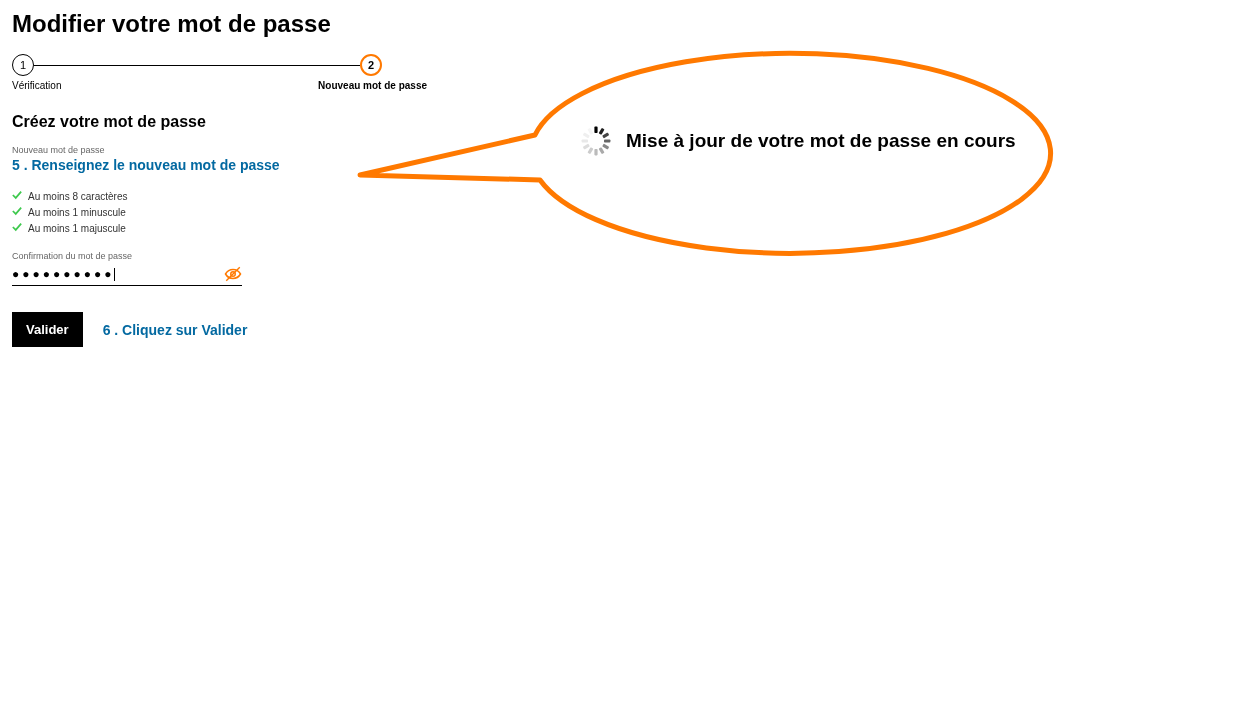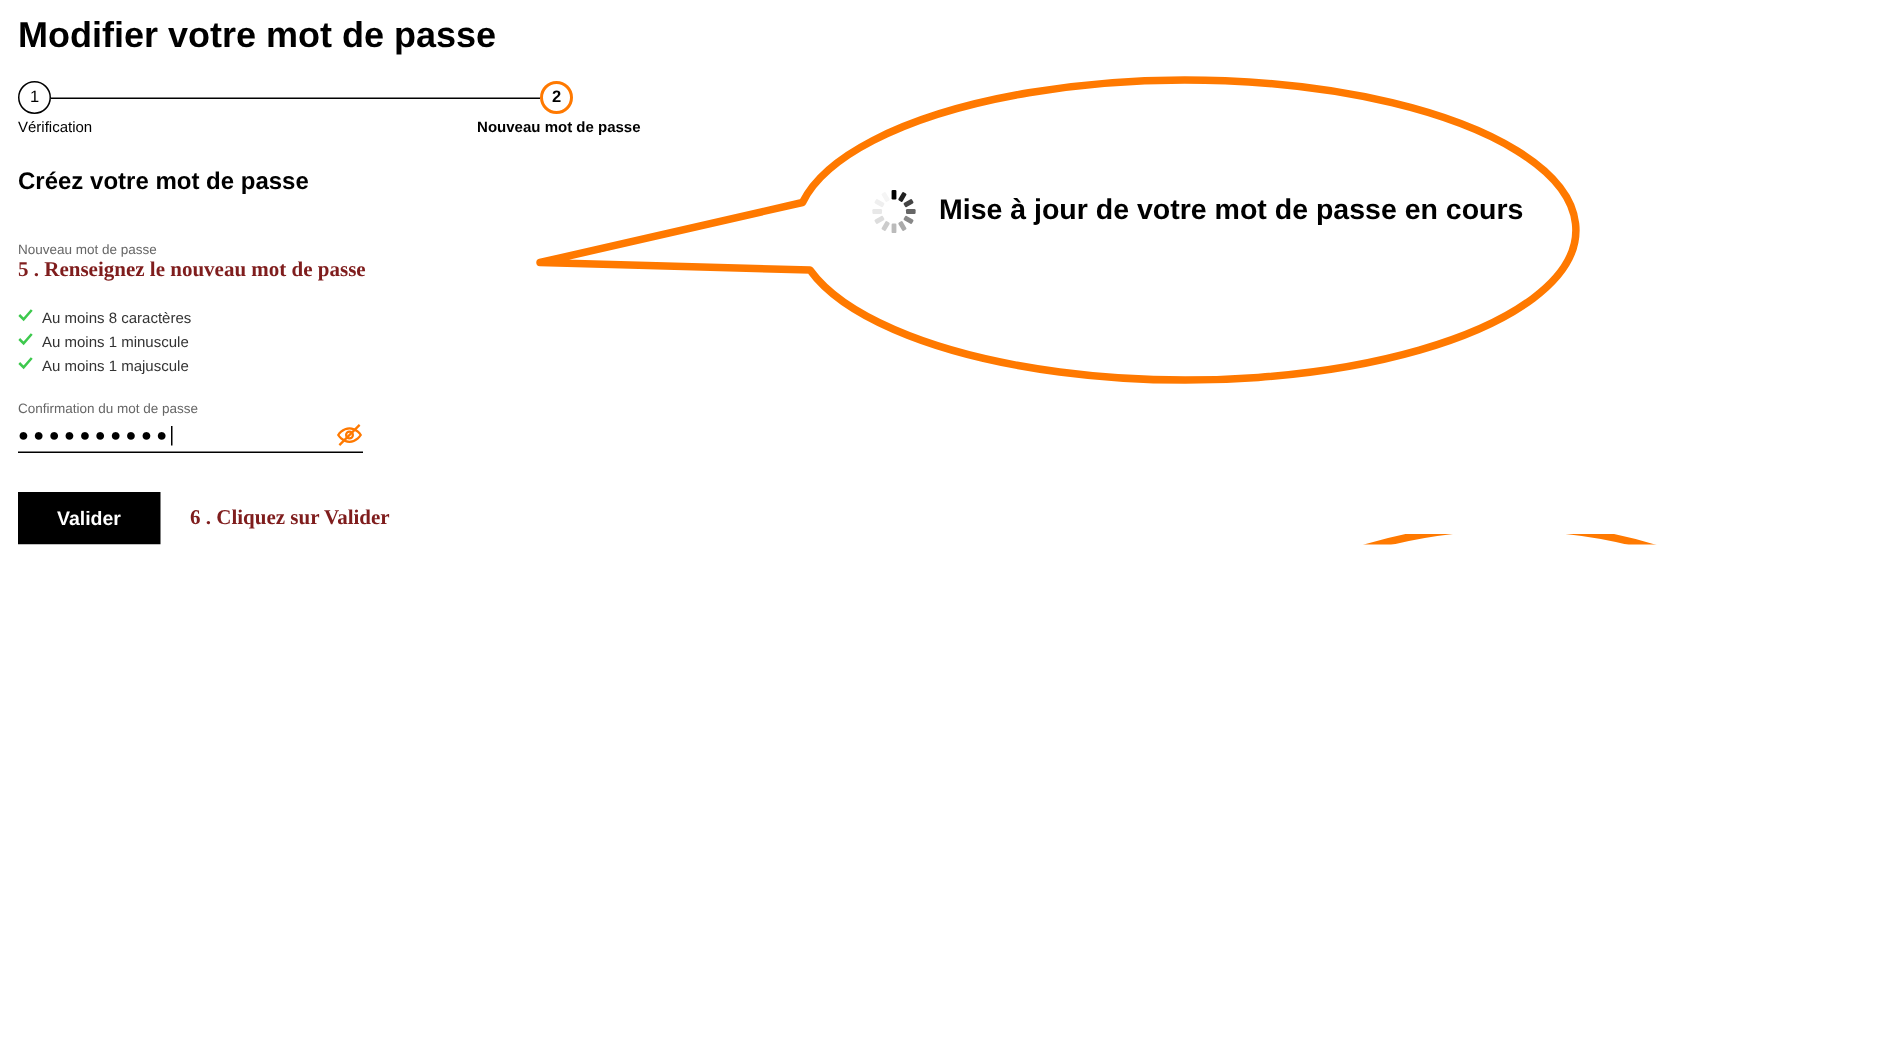--- a/index.html
+++ b/index.html
@@ -24,41 +24,41 @@
     display: flex; align-items: center; justify-content: center;
     font-size: 11px; background: #fff;
   }
   .step-circle.done { border: 1px solid #000; }
   .step-circle.active { border: 2px solid #ff7900; font-weight: 700; }
   .step-line { flex: 1; height: 1px; background: #000; }
   .step-labels { display: flex; width: 470px; font-size: 10px; margin-bottom: 22px; }
   .step-labels .lbl1 { width: 50%; }
   .step-labels .lbl2 { width: 50%; text-align: right; padding-right: 55px; font-weight: 700; }
 
-  .section-head { font-size: 16px; font-weight: 700; margin: 0 0 30px 0; }
+  .section-head { font-size: 16px; font-weight: 700; margin: 0 0 14px 0; }
   .field-label { font-size: 9px; color: #666; margin-bottom: 2px; }
-  .instr { color: #7f1d1d; font-weight: 700; font-size: 14px; height: 22px; font-family: Liberation Serif, serif; }
+  .instr { color: #0369a1; font-weight: 700; font-size: 14px; height: 22px; }
 
   .rules { margin: 10px 0 14px 0; }
   .rule { font-size: 10px; color: #333; display: flex; align-items: center; gap: 6px; line-height: 16px; }
   .rule svg { width: 10px; height: 10px; }
 
   .confirm-field {
     width: 230px; border-bottom: 1px solid #000;
     display: flex; align-items: center; justify-content: space-between;
     padding: 2px 0;
   }
   .dots { letter-spacing: 3px; font-family: Arial; font-size: 12px; }
   .caret { display: inline-block; width: 1px; height: 13px; background: #000; vertical-align: middle; }
   .eye-off { color: #ff7900; }
   .eye-off svg { width: 18px; height: 18px; display: block; }
 
   .btn-black {
     background: #000; color: #fff; border: none;
-    padding: 10px 26px; font-weight: 700; font-size: 13px;
+    padding: 10px 14px; font-weight: 700; font-size: 13px;
     cursor: pointer;
   }
 
   
   .callout1 {
     position: absolute;
     left: 345px; top: 25px;
   }
   .callout1 svg { display: block; }
   .callout1-text {

